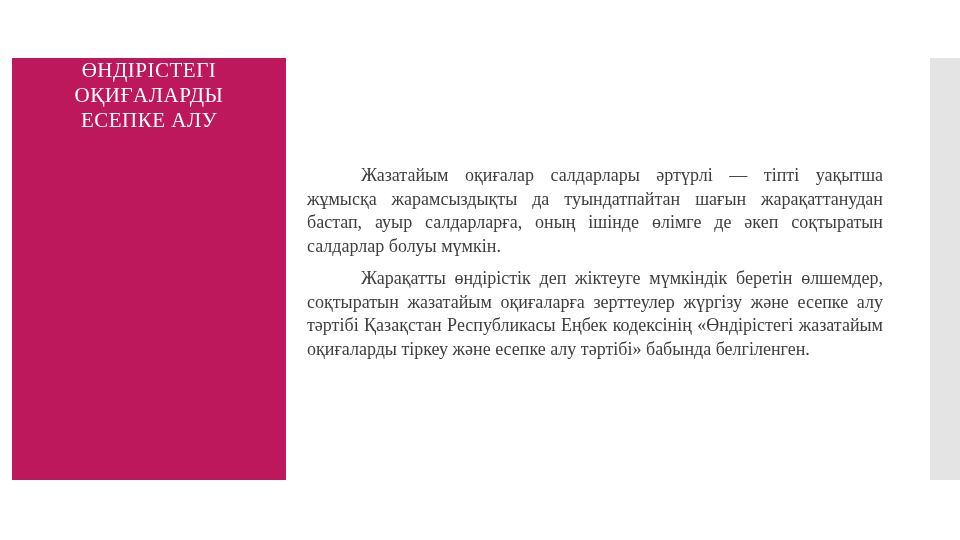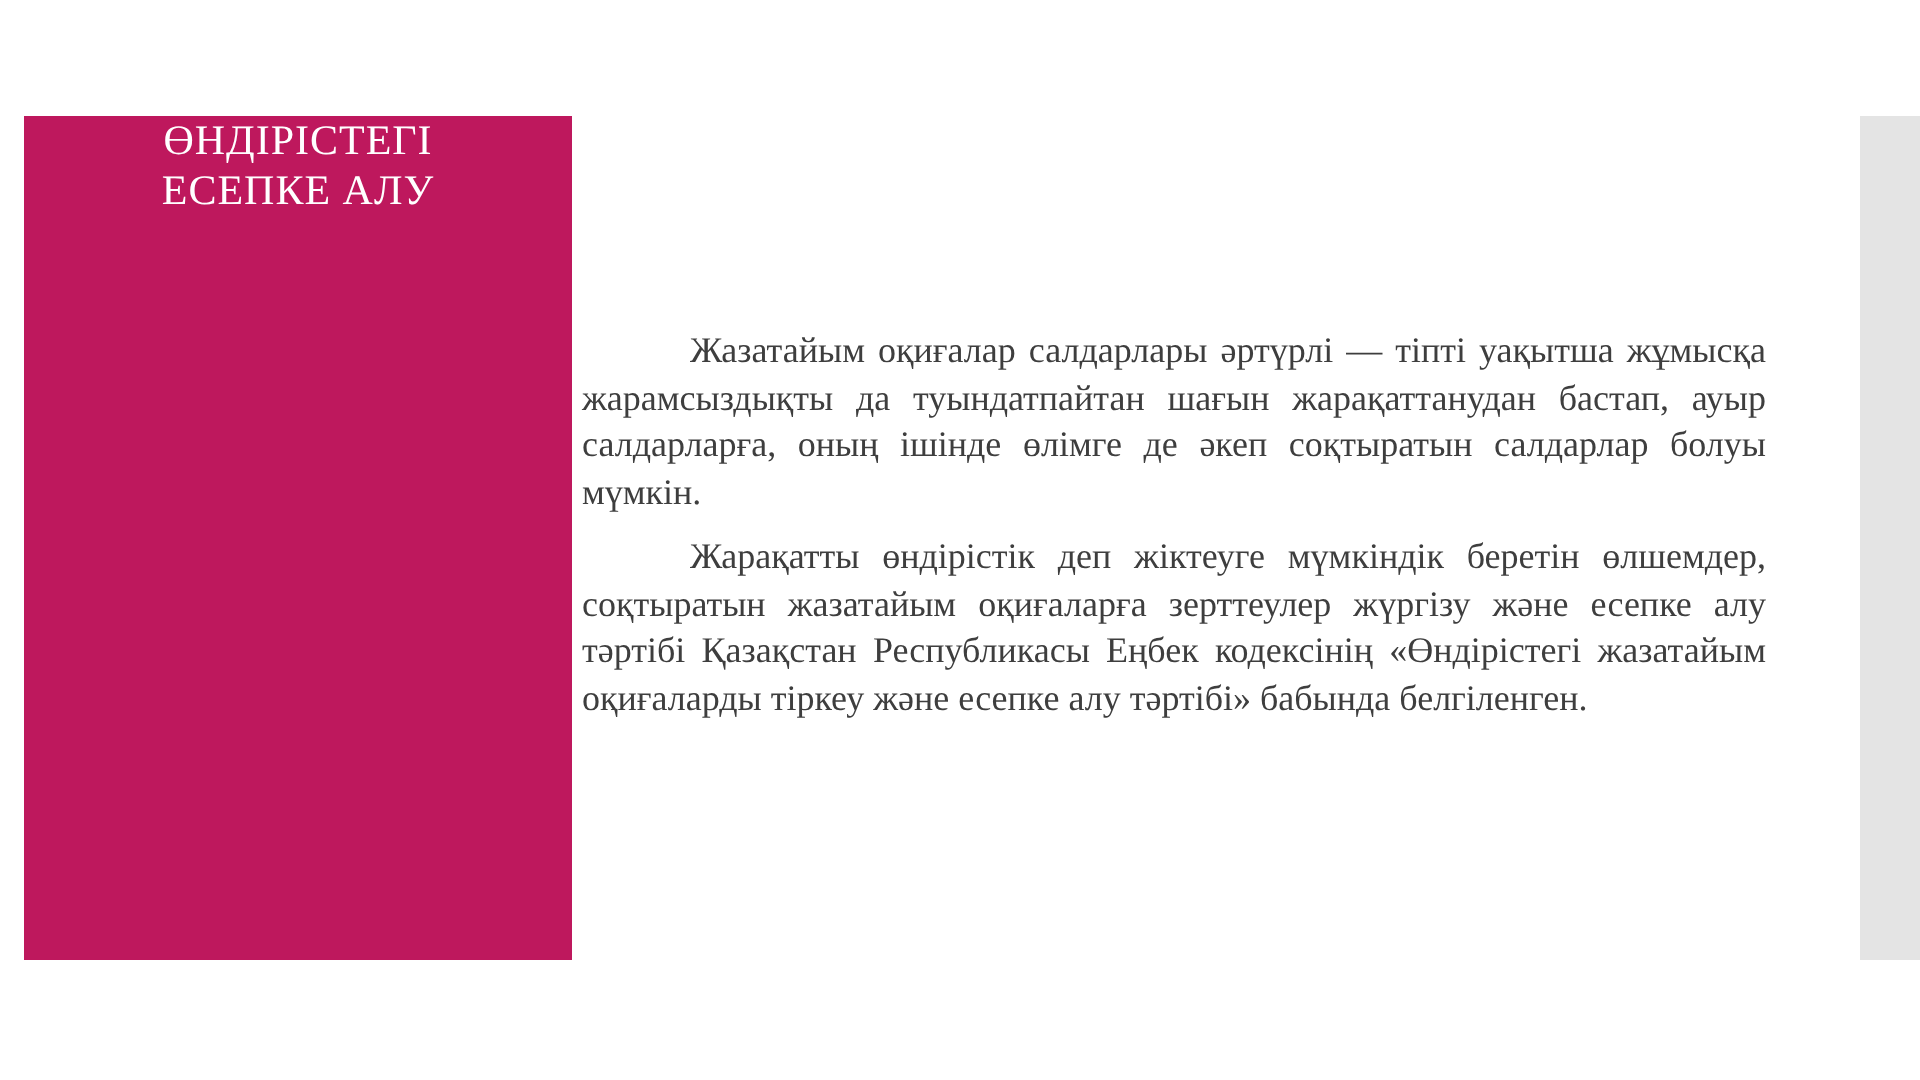--- a/index.html
+++ b/index.html
@@ -46,40 +46,41 @@
     position: absolute;
     left: 291px;
     top: 164px;
     width: 592px;
     color: #3e3e3e;
     font-size: 18px;
     line-height: 23.5px;
     text-align: justify;
   }
   .content p {
-    margin: 0 0 9px 0;
+    margin: 0 0 9px 16px;
     text-indent: 54px;
   }
   .right-strip {
     position: absolute;
     left: 930px;
     top: 58px;
     width: 30px;
     height: 422px;
     background: #e4e4e4;
   }
 </style>
 </head>
 <body>
 
 <div class="slide">
 
   <div class="sidebar">
     <h1 class="title">
       <span class="title-line">ӨНДІРІСТЕГІ</span>
+      <span class="title-line">ОҚИҒАЛАРДЫ</span>
       <span class="title-line">ЕСЕПКЕ АЛУ</span>
     </h1>
   </div>
 
   <div class="content">
     <p>Жазатайым оқиғалар салдарлары әртүрлі — тіпті уақытша жұмысқа жарамсыздықты да туындатпайтан шағын жарақаттанудан бастап, ауыр салдарларға, оның ішінде өлімге де әкеп соқтыратын салдарлар болуы мүмкін.</p>
     <p>Жарақатты өндірістік деп жіктеуге мүмкіндік беретін өлшемдер, соқтыратын жазатайым оқиғаларға зерттеулер жүргізу және есепке алу тәртібі Қазақстан Республикасы Еңбек кодексінің «Өндірістегі жазатайым оқиғаларды тіркеу және есепке алу тәртібі» бабында белгіленген.</p>
   </div>
 
   <div class="right-strip"></div>

